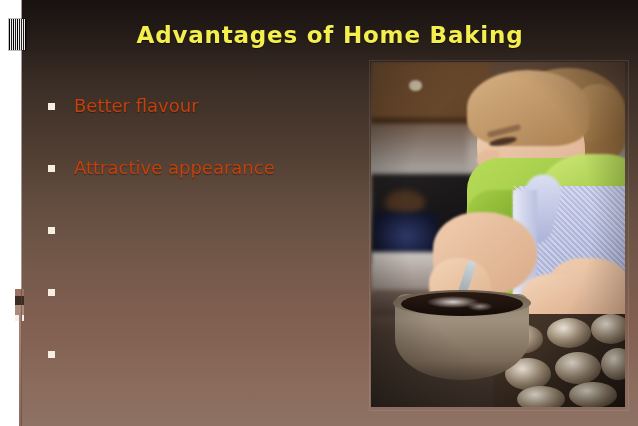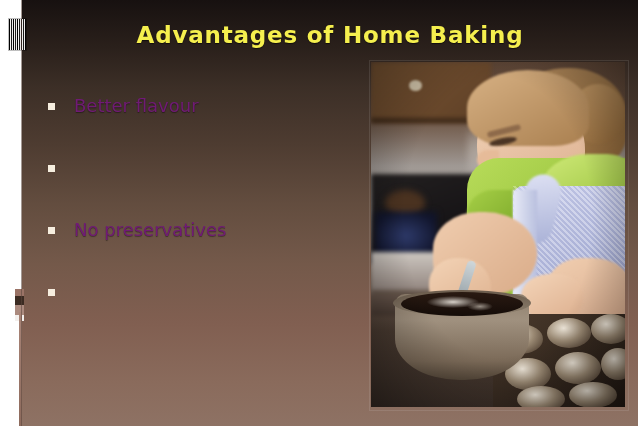--- a/index.html
+++ b/index.html
@@ -97,21 +97,21 @@
   .bullet-marker{
     width:7px;height:7px;
     background:#f6eedf;
     margin-top:8px;margin-right:19px;
     flex:0 0 auto;
   }
   .bullet-text{
     font-family:"DejaVu Sans", sans-serif;
     font-size:18px;
     font-weight:400;
-    color:#701a75;
+    color:#c2410c;
     line-height:22px;
     white-space:nowrap;
     text-shadow:0 1px 1px rgba(0,0,0,.4);
   }
 
   
   #photo-frame{
     position:absolute;left:371px;top:62px;
     width:254px;height:345px;
     z-index:5;
@@ -249,28 +249,31 @@
     <span id="title-text">Advantages of Home Baking</span>
   </div>
 
   <div id="bullets">
 
     <div class="bullet-row">
       <span class="bullet-marker"></span>
       <span class="bullet-text">Better flavour</span>
     </div>
 
-
-    <div class="bullet-row">
-      <span class="bullet-marker"></span>
-    </div>
-
-    <div class="bullet-row">
-      <span class="bullet-marker"></span>
-      <span class="bullet-text">No preservatives</span>
+    <div class="bullet-row">
+      <span class="bullet-marker"></span>
+      <span class="bullet-text">Attractive appearance</span>
+    </div>
+
+    <div class="bullet-row">
+      <span class="bullet-marker"></span>
+    </div>
+
+    <div class="bullet-row">
+      <span class="bullet-marker"></span>
     </div>
 
     <div class="bullet-row">
       <span class="bullet-marker"></span>
     </div>
 
   </div>
 
   <div id="photo-border"></div>
   <div id="photo-frame" title="Girl in green shirt and blue apron stirring chocolate batter in a bowl beside a muffin tin">

